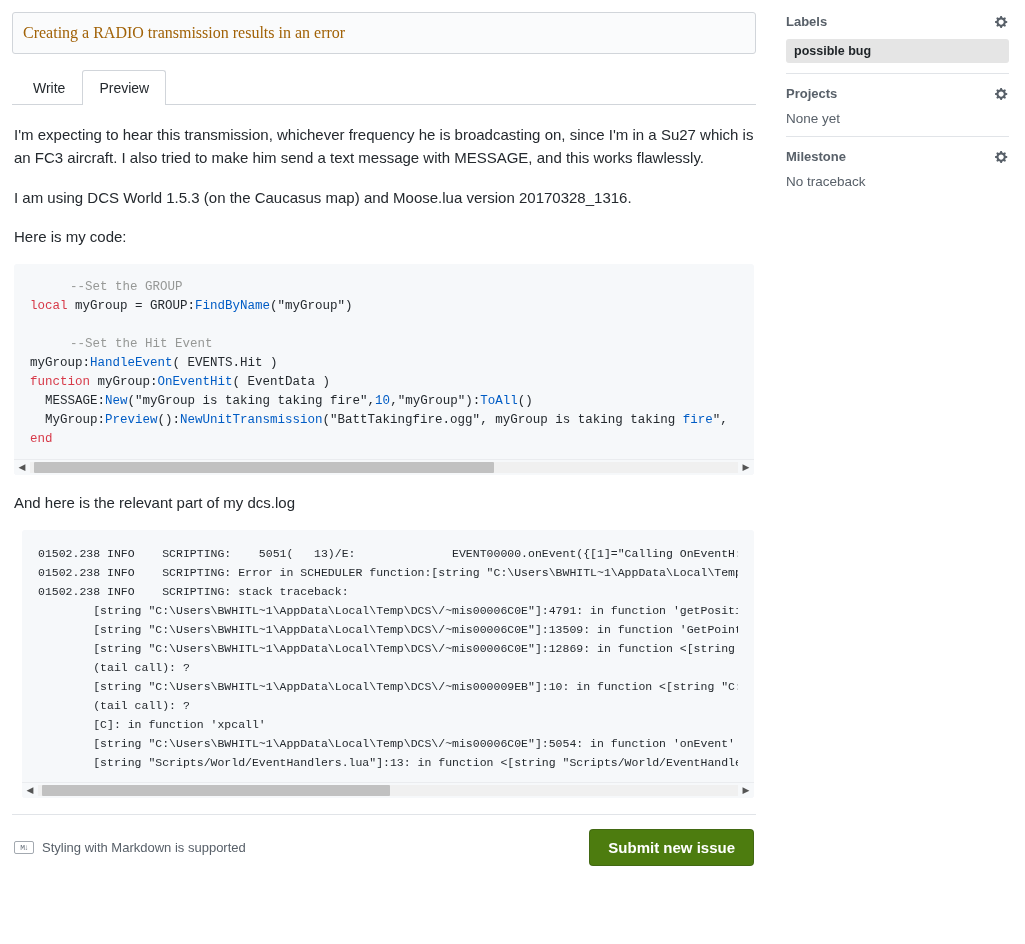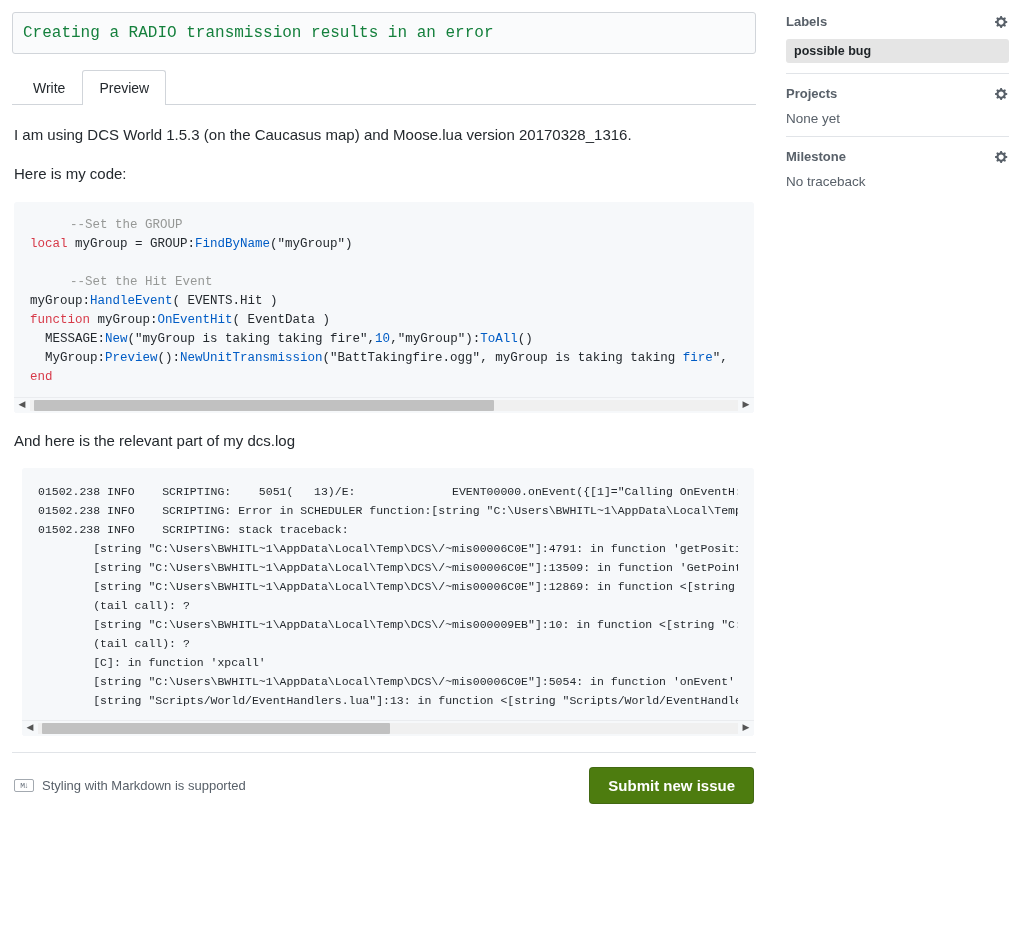--- a/index.html
+++ b/index.html
@@ -24,22 +24,22 @@
     padding: 12px 12px 0 12px;
   }
 
   .title-input {
     width: 100%;
     height: 38px;
     border: 1px solid #d1d5da;
     border-radius: 3px;
     padding: 20px 10px;
     font-size: 16px;
-    font-family: Liberation Mono, monospace;
-    color: #15803d;
+    font-family: Liberation Serif, serif;
+    color: #a16207;
     background: #fafbfc;
     outline: none;
   }
 
   .tabs {
     margin-top: 16px;
     display: flex;
     align-items: flex-end;
     border-bottom: 1px solid #d1d5da;
     padding-left: 4px;
@@ -194,20 +194,21 @@
 
     <input class="title-input" type="text" value="Creating a RADIO transmission results in an error" placeholder="Title" style="">
 
     <div class="tabs">
       <div class="tab">Write</div>
       <div class="tab active">Preview</div>
     </div>
 
     <div class="preview-body">
 
+      <p>I'm expecting to hear this transmission, whichever frequency he is broadcasting on, since I'm in a Su27 which is an FC3 aircraft. I also tried to make him send a text message with MESSAGE, and this works flawlessly.</p>
       <p>I am using DCS World 1.5.3 (on the Caucasus map) and Moose.lua version 20170328_1316.</p>
       <p>Here is my code:</p>
 
       <div class="codeblock">
         <pre><span class="c-com">--Set the GROUP</span>
 <span class="c-kw">local</span> myGroup = GROUP:<span class="c-fn">FindByName</span>(<span class="c-str">"myGroup"</span>)
 
 <span class="c-com">--Set the Hit Event</span>
 myGroup:<span class="c-fn">HandleEvent</span>( EVENTS.Hit )
 <span class="c-kw">function</span> myGroup:<span class="c-fn">OnEventHit</span>( EventData )

